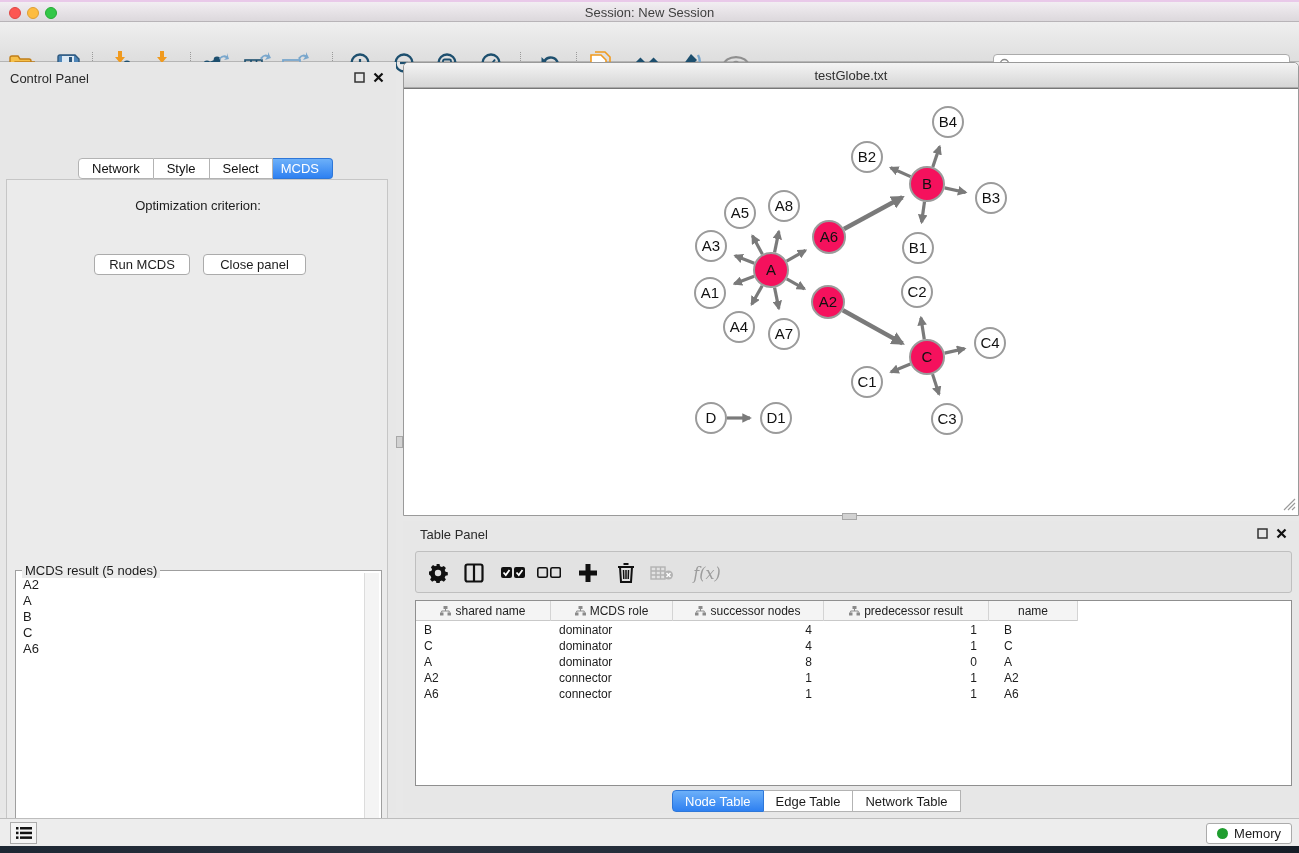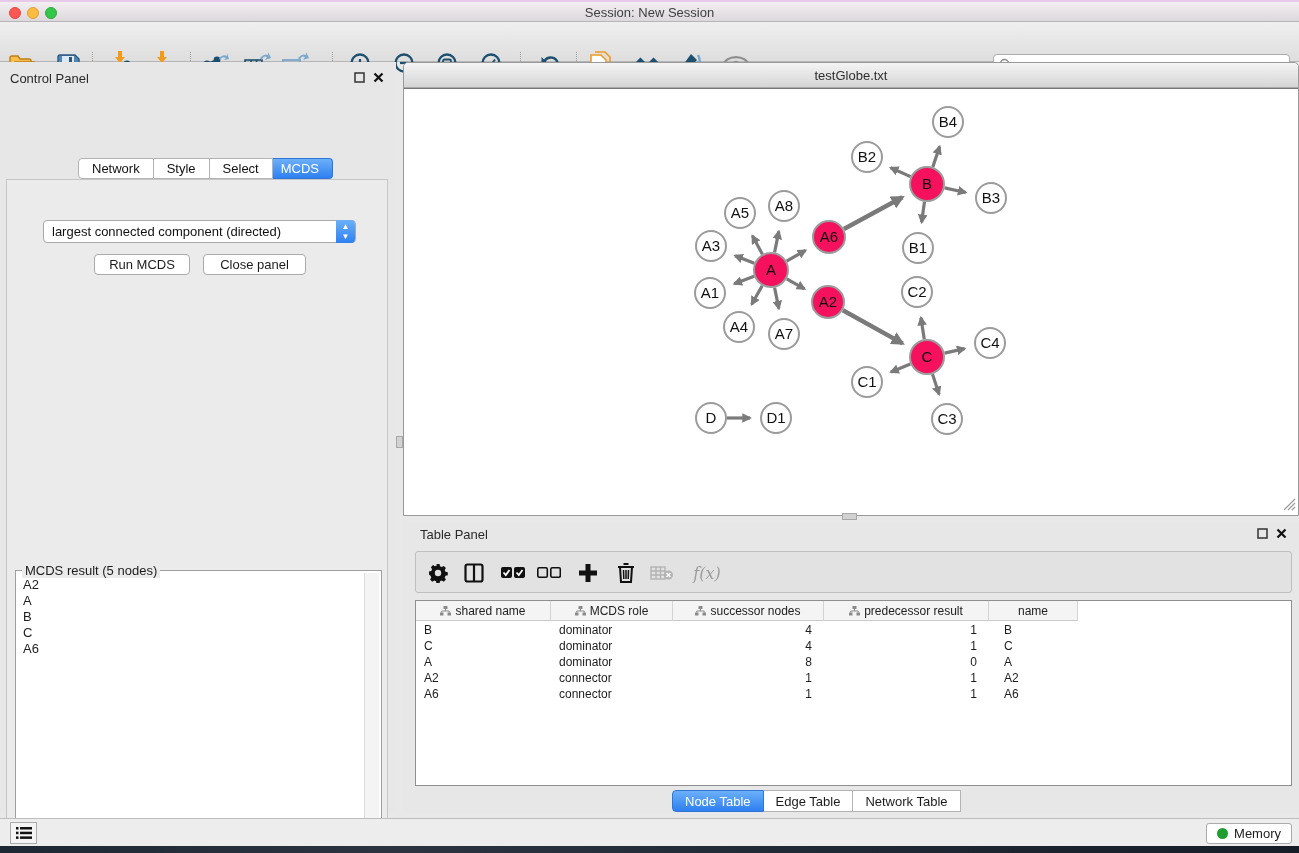--- a/index.html
+++ b/index.html
@@ -281,24 +281,21 @@
         <path d="M1.5 1.5 L9.5 9.5 M9.5 1.5 L1.5 9.5" stroke="#111" stroke-width="2.2"></path>
       </svg>
   </div>
   <div class="cp-tabs">
     <div class="cp-tab">Network</div>
     <div class="cp-tab">Style</div>
     <div class="cp-tab">Select</div>
     <div class="cp-tab active">MCDS</div>
   </div>
   <div id="cp-content">
-    <div id="criterion">
-      <span>largest connected component (directed)</span>
-      <span class="stepper">▲<br>▼</span>
-    </div>
+    <div id="opt-label">Optimization criterion:</div>
     <div class="cp-button" style="left:87px;width:96px">Run MCDS</div>
     <div class="cp-button" style="left:196px;width:103px">Close panel</div>
     <div id="mcds-box">
       <div id="mcds-legend">MCDS result (5 nodes)</div>
       <div id="mcds-list">
           <div class="mcds-item">A2</div>
           <div class="mcds-item">A</div>
           <div class="mcds-item">B</div>
           <div class="mcds-item">C</div>
           <div class="mcds-item">A6</div>

